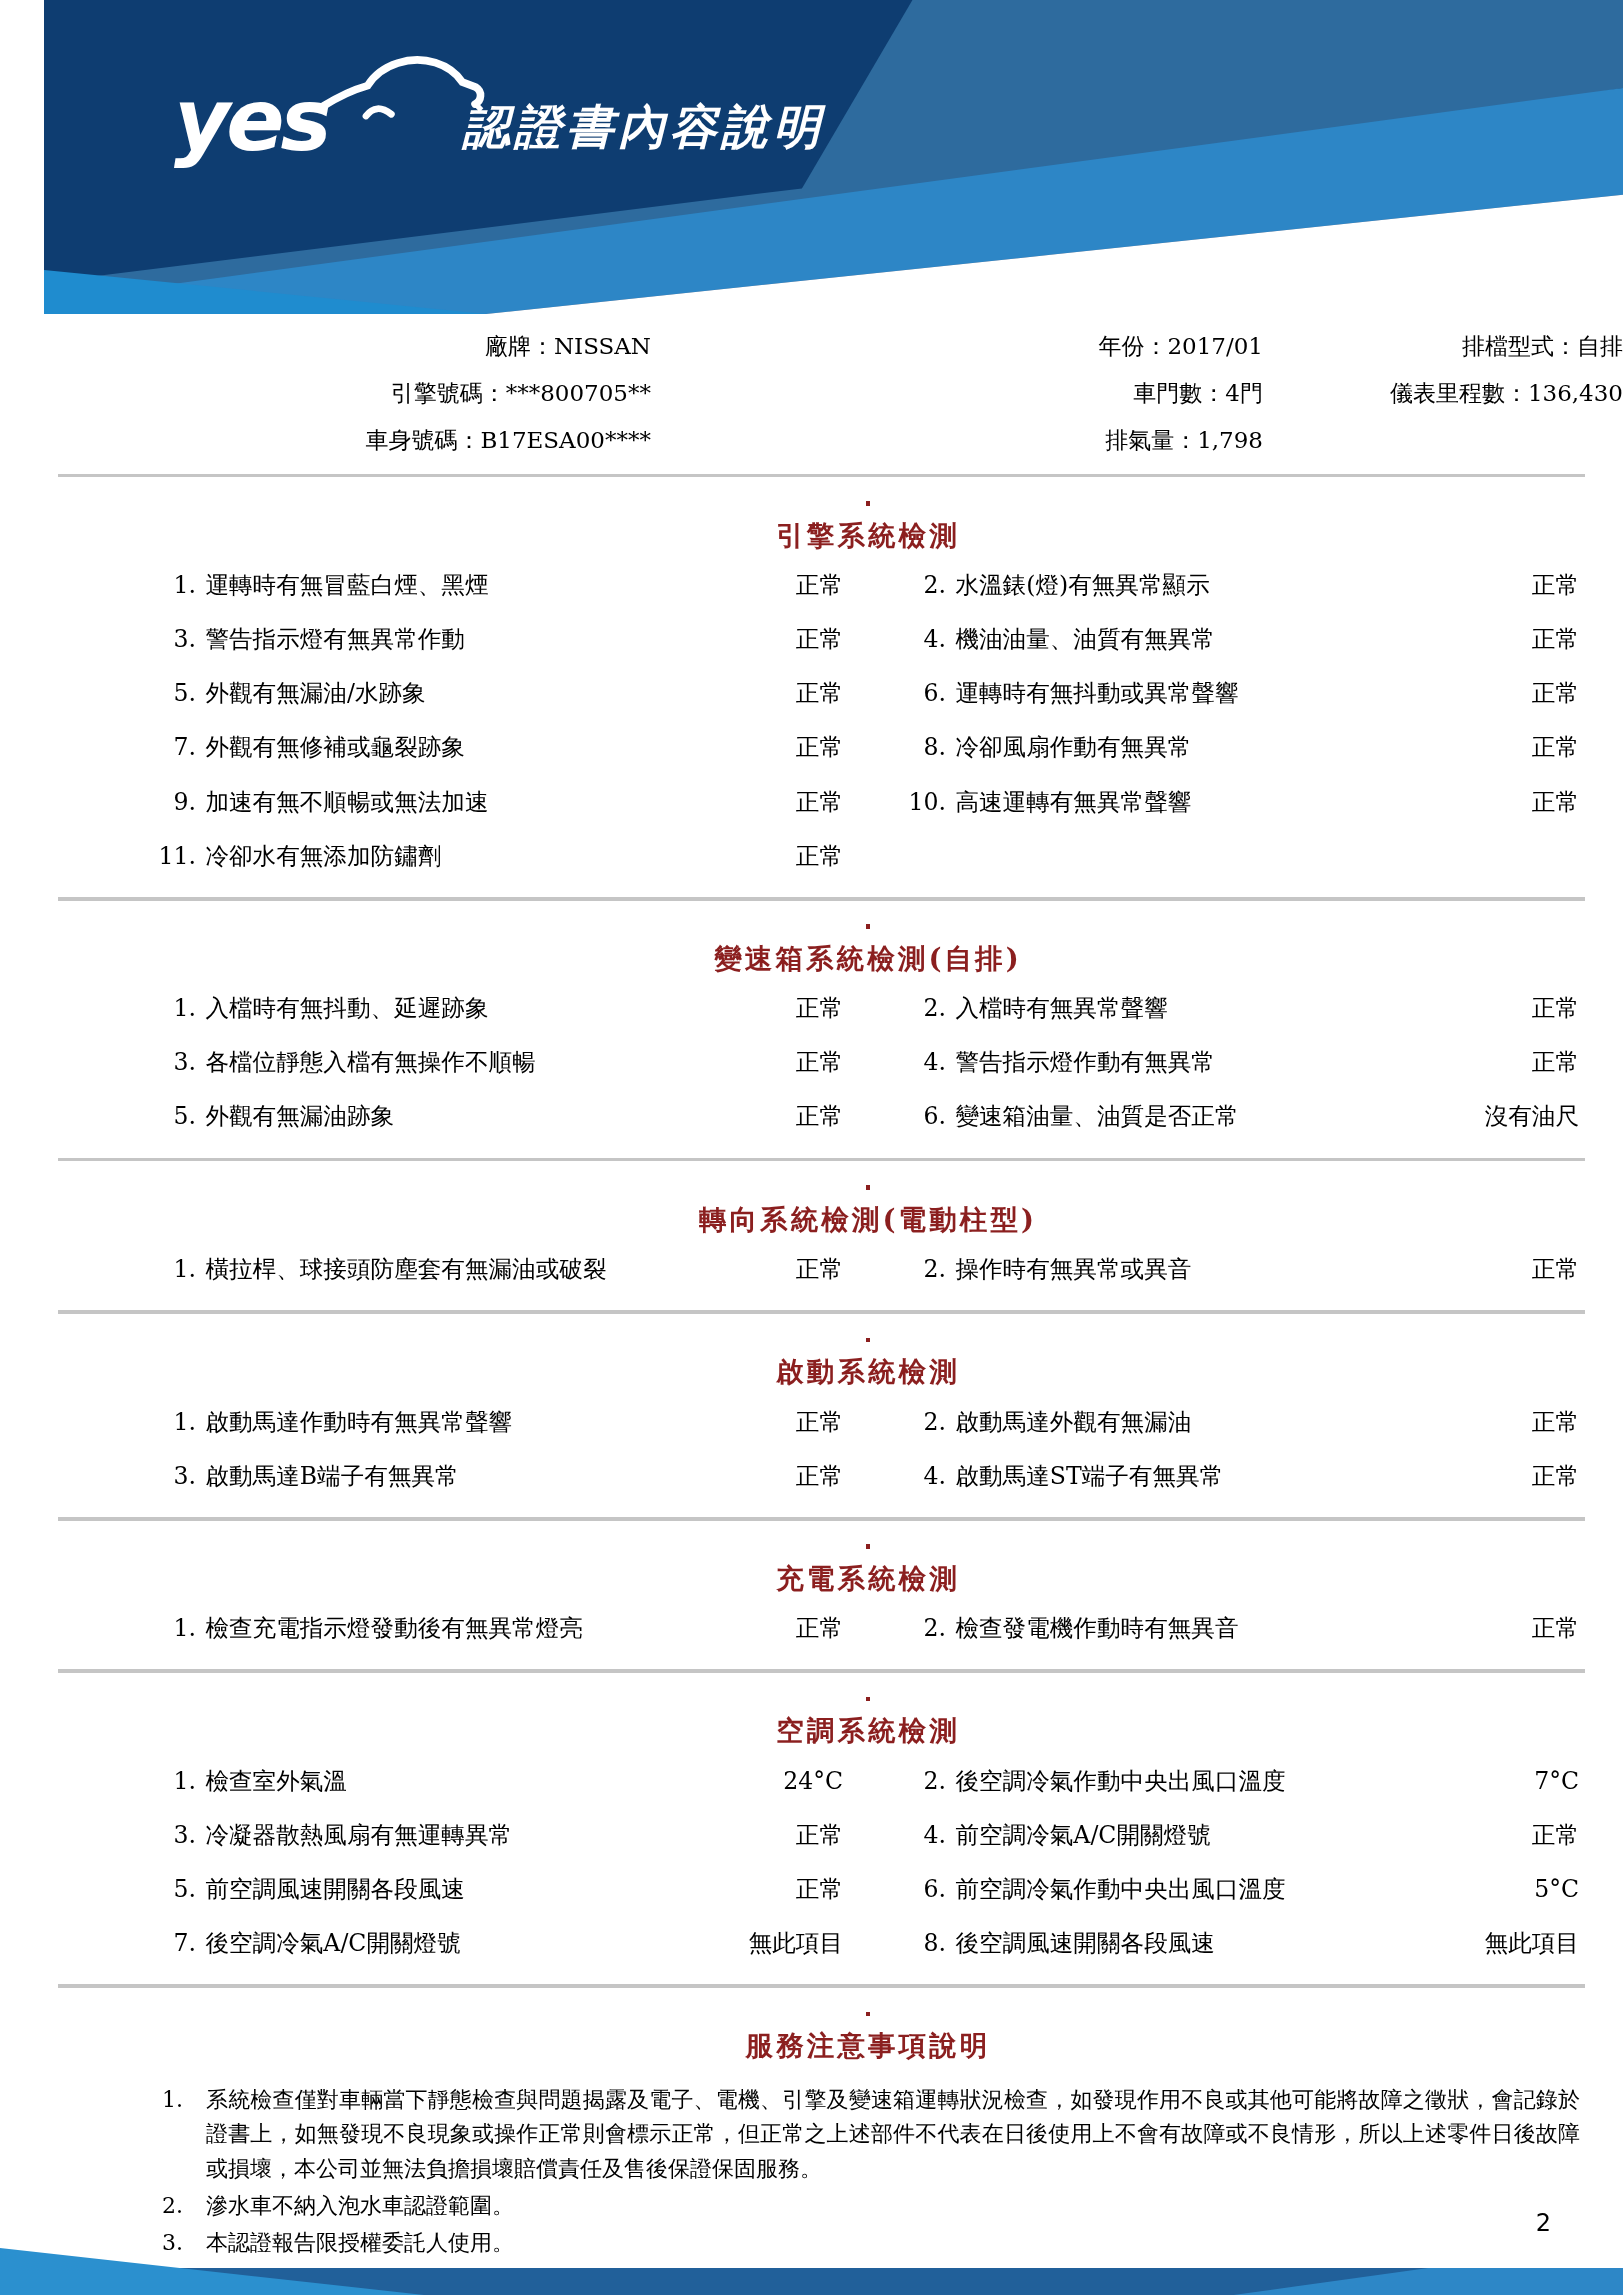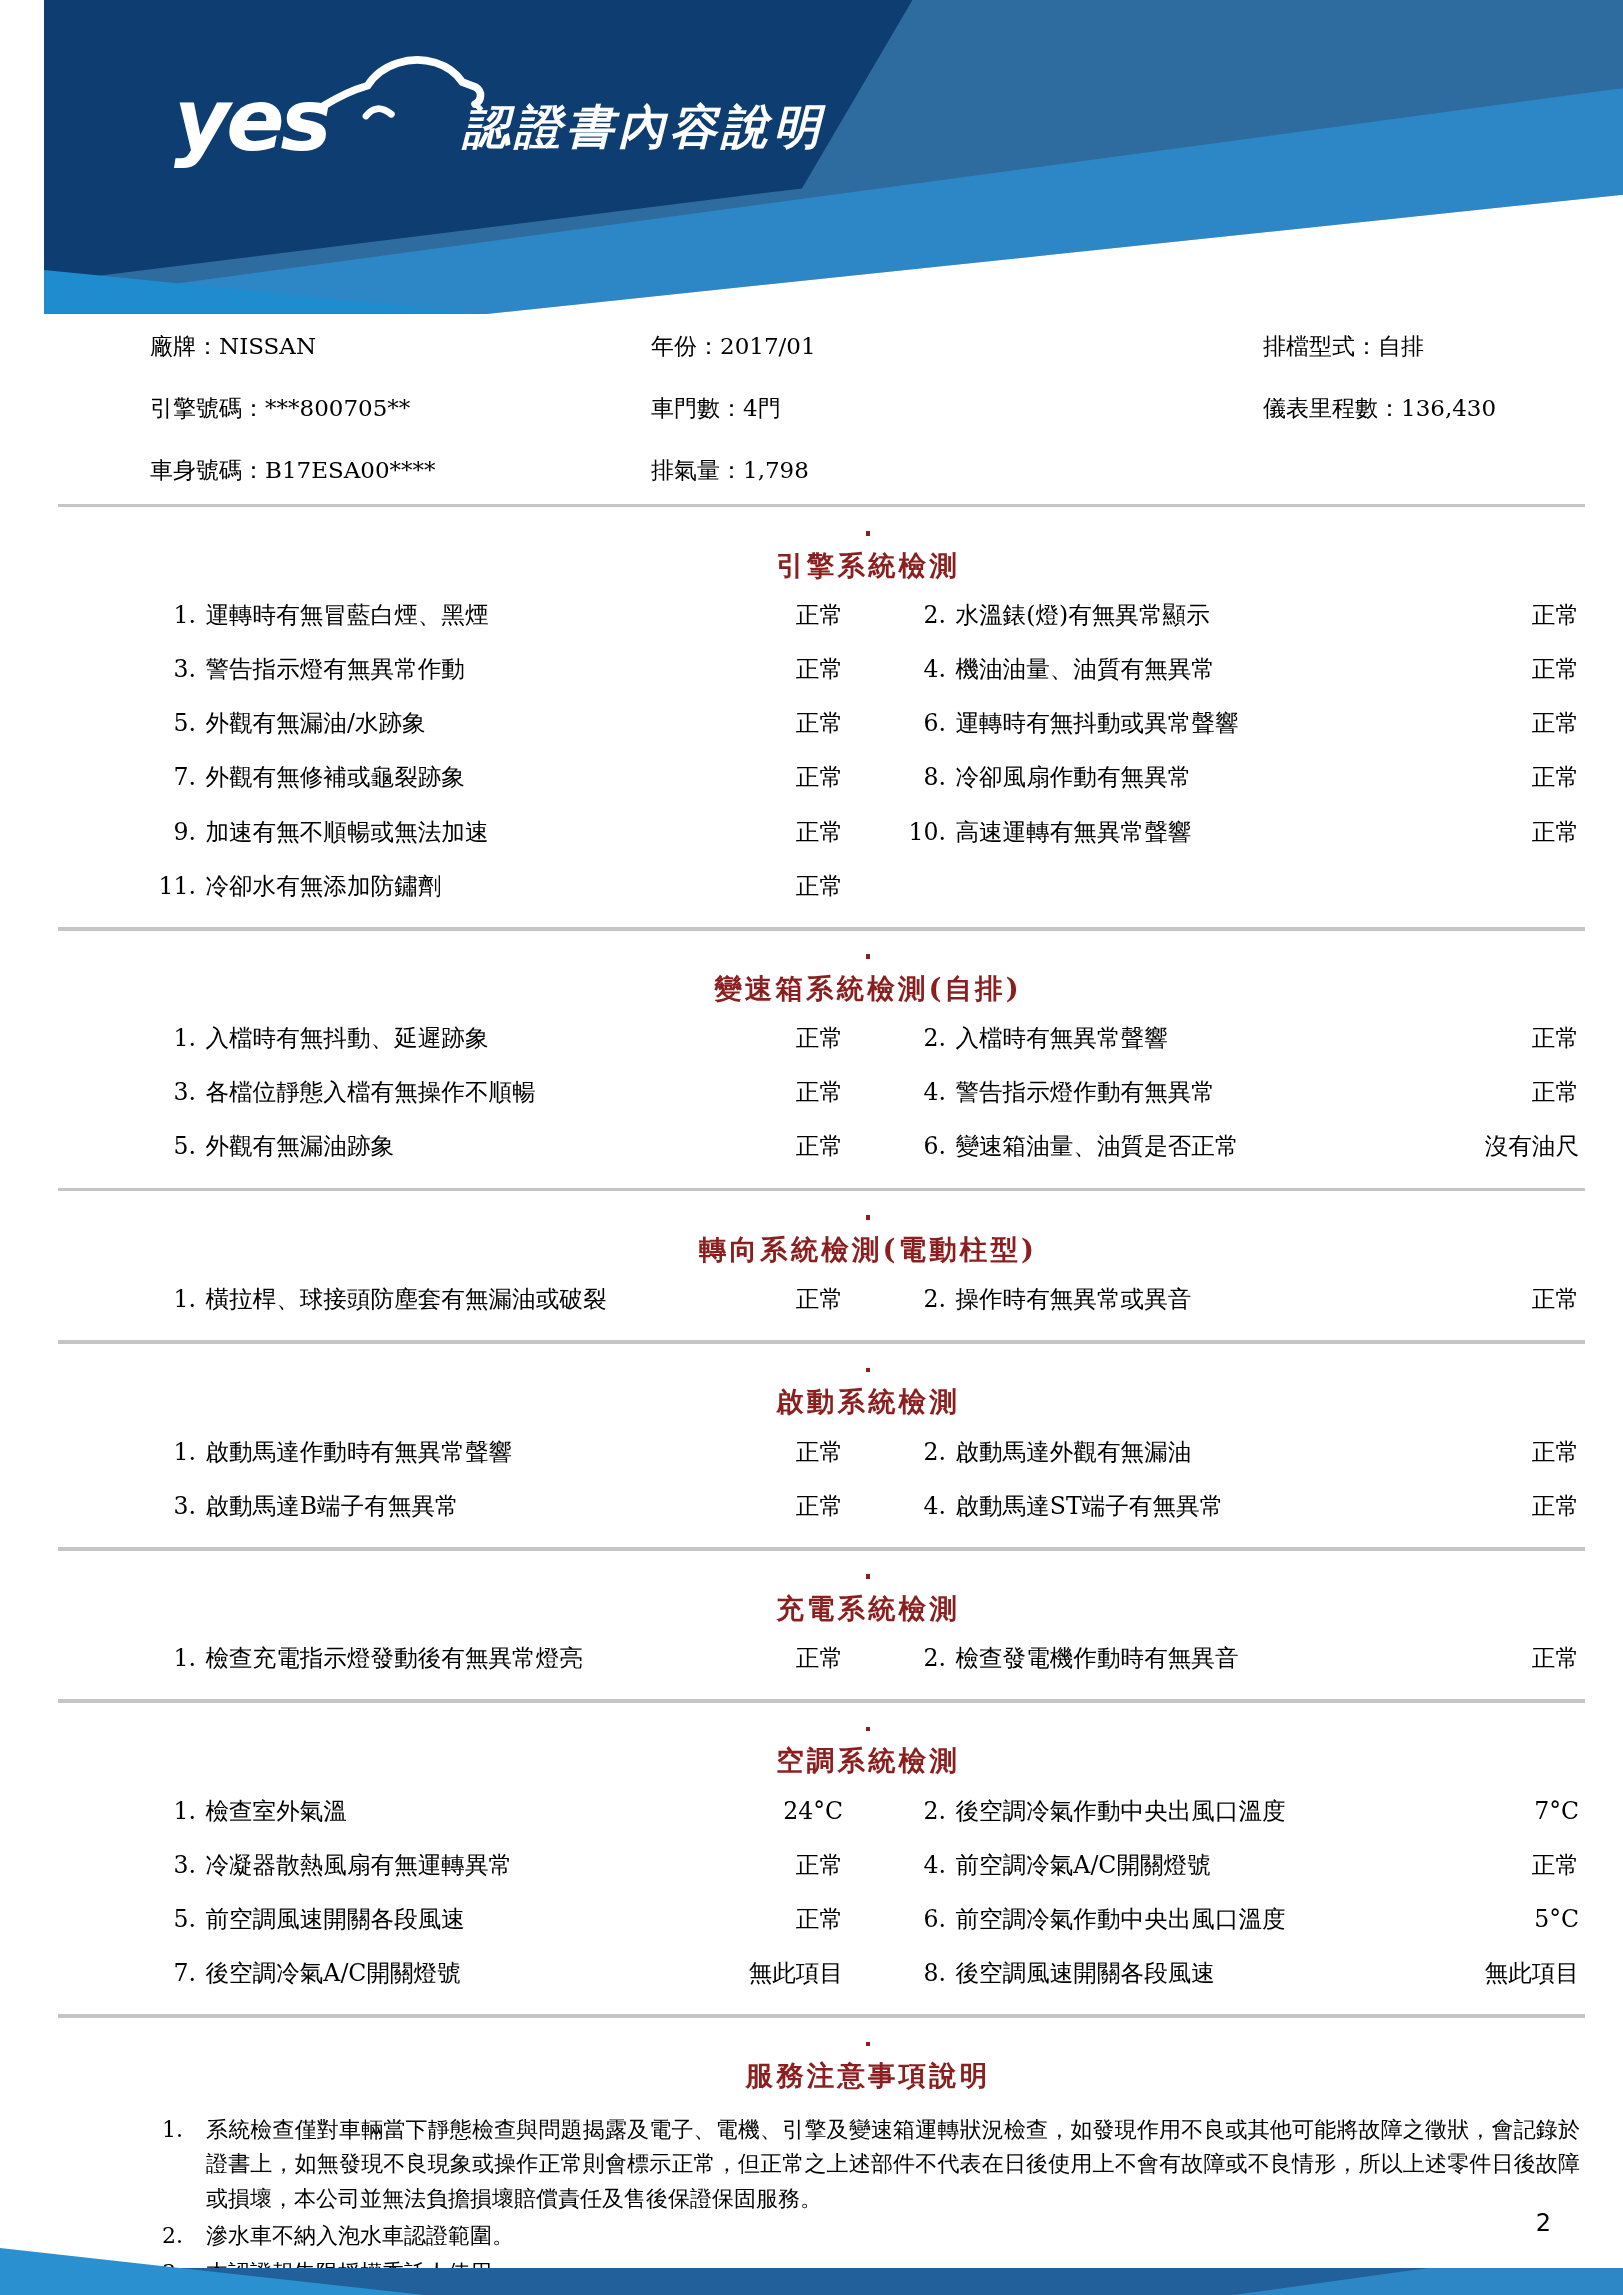--- a/index.html
+++ b/index.html
@@ -25,21 +25,21 @@
   .l-white{background:#fff;clip-path:polygon(100% 62%,100% 100%,28% 100%);}
   .brand{position:absolute;left:130px;top:69px;display:flex;align-items:flex-end;gap:38px;color:#fff;}
   .logo{position:relative;width:251px;height:88px;}
   .logo-text{
     position:absolute;left:0;bottom:-6.3px;font-size:86px;line-height:1;font-weight:bold;font-style:italic;
     letter-spacing:-3.9px;font-family:"DejaVu Sans","Liberation Sans",sans-serif;
   }
   .car-svg{position:absolute;right:-61px;top:-27px;width:169px;height:82px;}
   .page-title{margin:0;font-size:47px;font-weight:700;letter-spacing:4.7px;line-height:1.1;padding-bottom:4.7px;font-style:italic;}
   
-  .vehicle-info{display:grid;grid-template-columns:501px 612px 1fr;padding:17.3px 0 12.6px 106px;row-gap:31px;font-size:23px;}
+  .vehicle-info{display:grid;grid-template-columns:501px 612px 1fr;padding:17.3px 0 12.6px 106px;row-gap:16px;font-size:23px;text-align:right;}
   .vi-cell{white-space:nowrap;}
   
   .rule{height:3.9px;background:var(--rule-gray);margin:27px 38px 0 14px;}
   .vehicle-rule{margin-top:4.7px;}
   
   .sec-head{display:flex;align-items:center;gap:14px;margin:23.6px 0 22px 69px;flex-direction:column;}
   .sec-bar{width:4.7px;height:36px;background:var(--maroon);flex:0 0 4.7px;}
   .sec-title{font-size:27.5px;color:var(--maroon);font-weight:700;letter-spacing:3.1px;margin:0;line-height:1.1;}
   .items{display:grid;grid-template-columns:689px 675px;column-gap:61px;row-gap:27px;padding-left:110px;}
   .item{display:flex;align-items:baseline;font-size:23.6px;line-height:1.15;}

